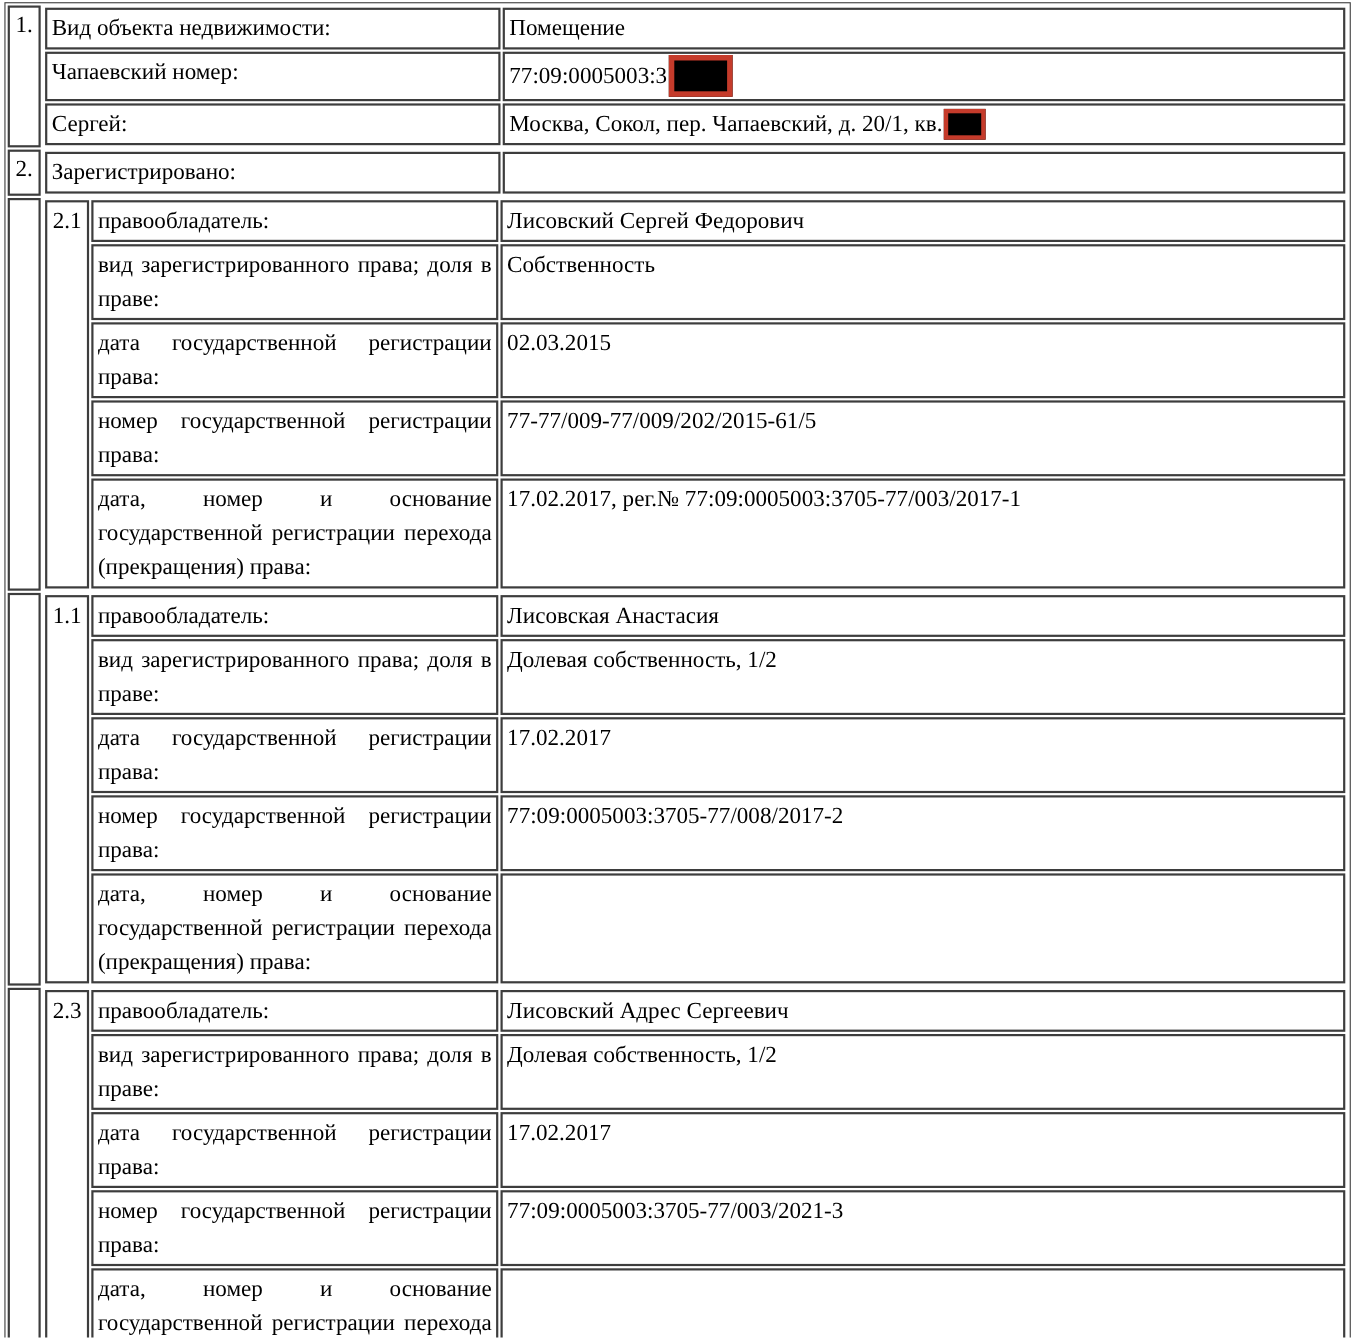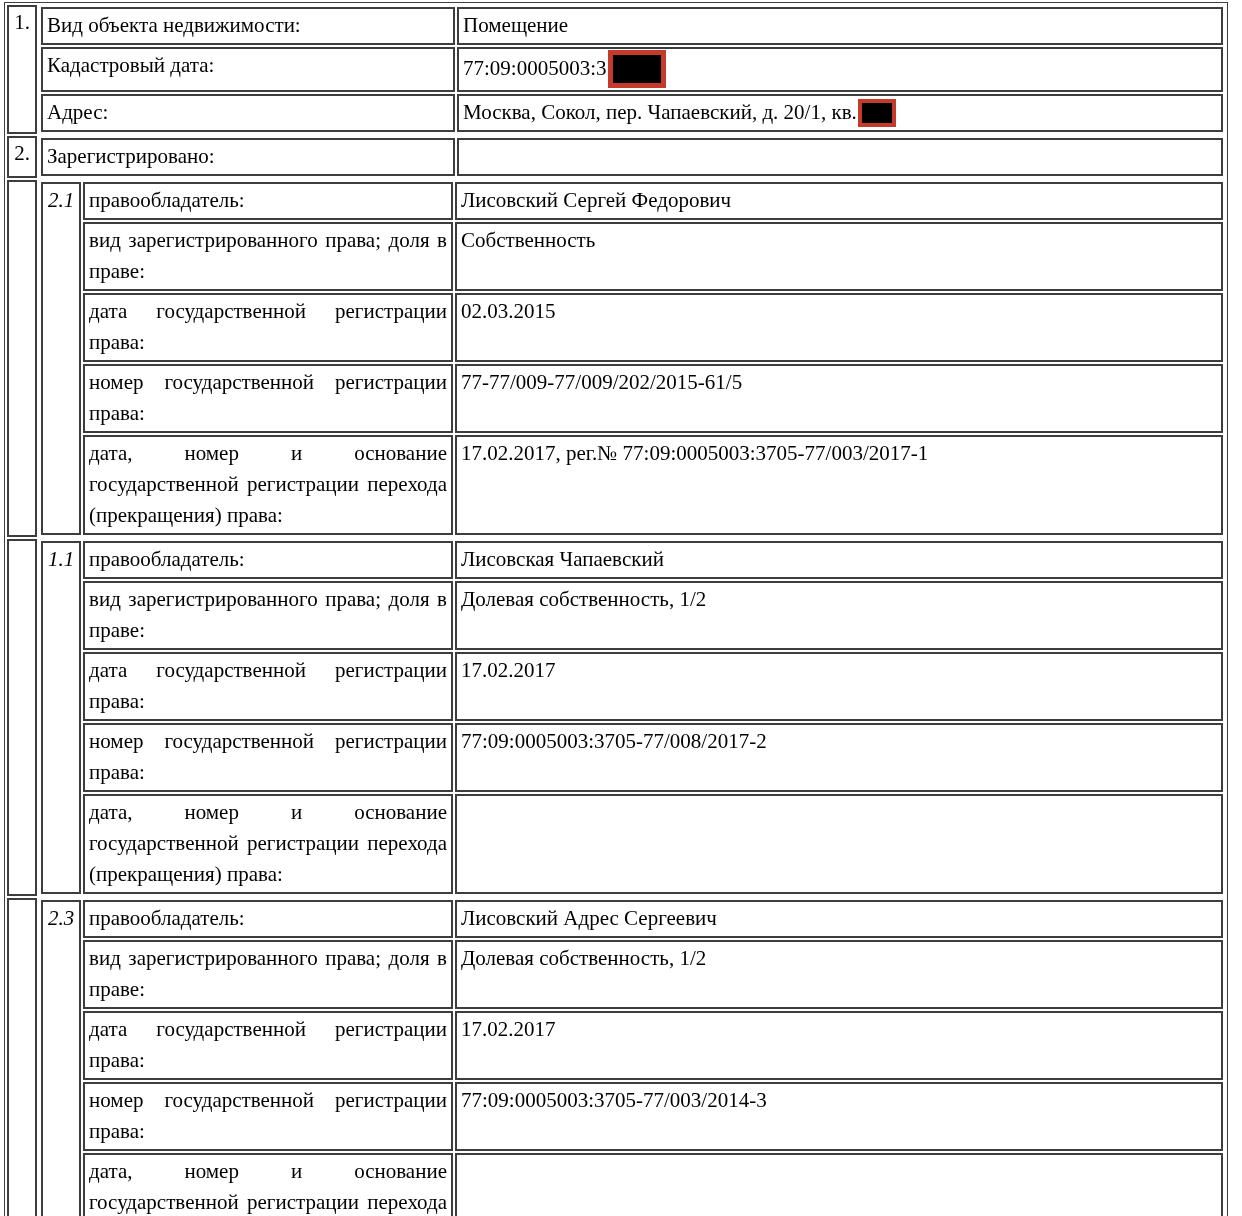--- a/index.html
+++ b/index.html
@@ -44,21 +44,21 @@
   table.inner td {
     border: 2px solid #3d3d3d;
     vertical-align: top;
     padding: 1px 4px 2px 4px;
     line-height: 31px;
     overflow: hidden;
   }
   col.c-subnum { width: 40px; }
   col.c-label1 { width: 414px; }
   col.c-label2 { width: 370px; }
-  td.subnum { text-align: center; padding: 1px 2px; font-style: italic; }
+  td.subnum { text-align: center; padding: 1px 2px; }
   td.label {
     text-align: justify;
     text-justify: inter-word;
   }
   td.value { }
   td.minh { height: 30px; }
   .redact {
     display: inline-block;
     background: #000000;
     border: 5px solid #c53b2b;
@@ -91,25 +91,25 @@
           <colgroup>
               <col class="c-label1">
               <col>
             </colgroup>
           <tbody>
             <tr>
               <td class="label minh">Вид объекта недвижимости:</td>
               <td class="value minh">Помещение</td>
             </tr>
             <tr>
-              <td class="label">Кадастровый дата:</td>
+              <td class="label">Чапаевский номер:</td>
               <td class="value"><span>77:09:0005003:3</span><span class="redact"></span></td>
             </tr>
             <tr>
-              <td class="label minh">Адрес:</td>
+              <td class="label minh">Сергей:</td>
               <td class="value minh"><span>Москва, Сокол, пер. Чапаевский, д. 20/1, кв.</span><span class="redact small"></span></td>
             </tr>
           </tbody>
         </table>
       </td>
     </tr>
 
     <tr>
       <td class="num">2.</td>
       <td class="sec">
@@ -170,21 +170,21 @@
         <table class="inner">
           <colgroup>
               <col class="c-subnum">
               <col class="c-label2">
               <col>
             </colgroup>
           <tbody>
             <tr>
               <td class="subnum" rowspan="5">1.1</td>
               <td class="label minh">правообладатель:</td>
-              <td class="value minh">Лисовская Чапаевский</td>
+              <td class="value minh">Лисовская Анастасия</td>
             </tr>
             <tr>
               <td class="label">вид зарегистрированного права; доля в праве:</td>
               <td class="value">Долевая собственность, 1/2</td>
             </tr>
             <tr>
               <td class="label">дата государственной регистрации права:</td>
               <td class="value">17.02.2017</td>
             </tr>
             <tr>
@@ -218,21 +218,21 @@
             <tr>
               <td class="label">вид зарегистрированного права; доля в праве:</td>
               <td class="value">Долевая собственность, 1/2</td>
             </tr>
             <tr>
               <td class="label">дата государственной регистрации права:</td>
               <td class="value">17.02.2017</td>
             </tr>
             <tr>
               <td class="label">номер государственной регистрации права:</td>
-              <td class="value">77:09:0005003:3705-77/003/2014-3</td>
+              <td class="value">77:09:0005003:3705-77/003/2021-3</td>
             </tr>
             <tr>
               <td class="label">дата, номер и основание государственной регистрации перехода (прекращения) права:</td>
               <td class="value"></td>
             </tr>
           </tbody>
         </table>
       </td>
     </tr>
 

